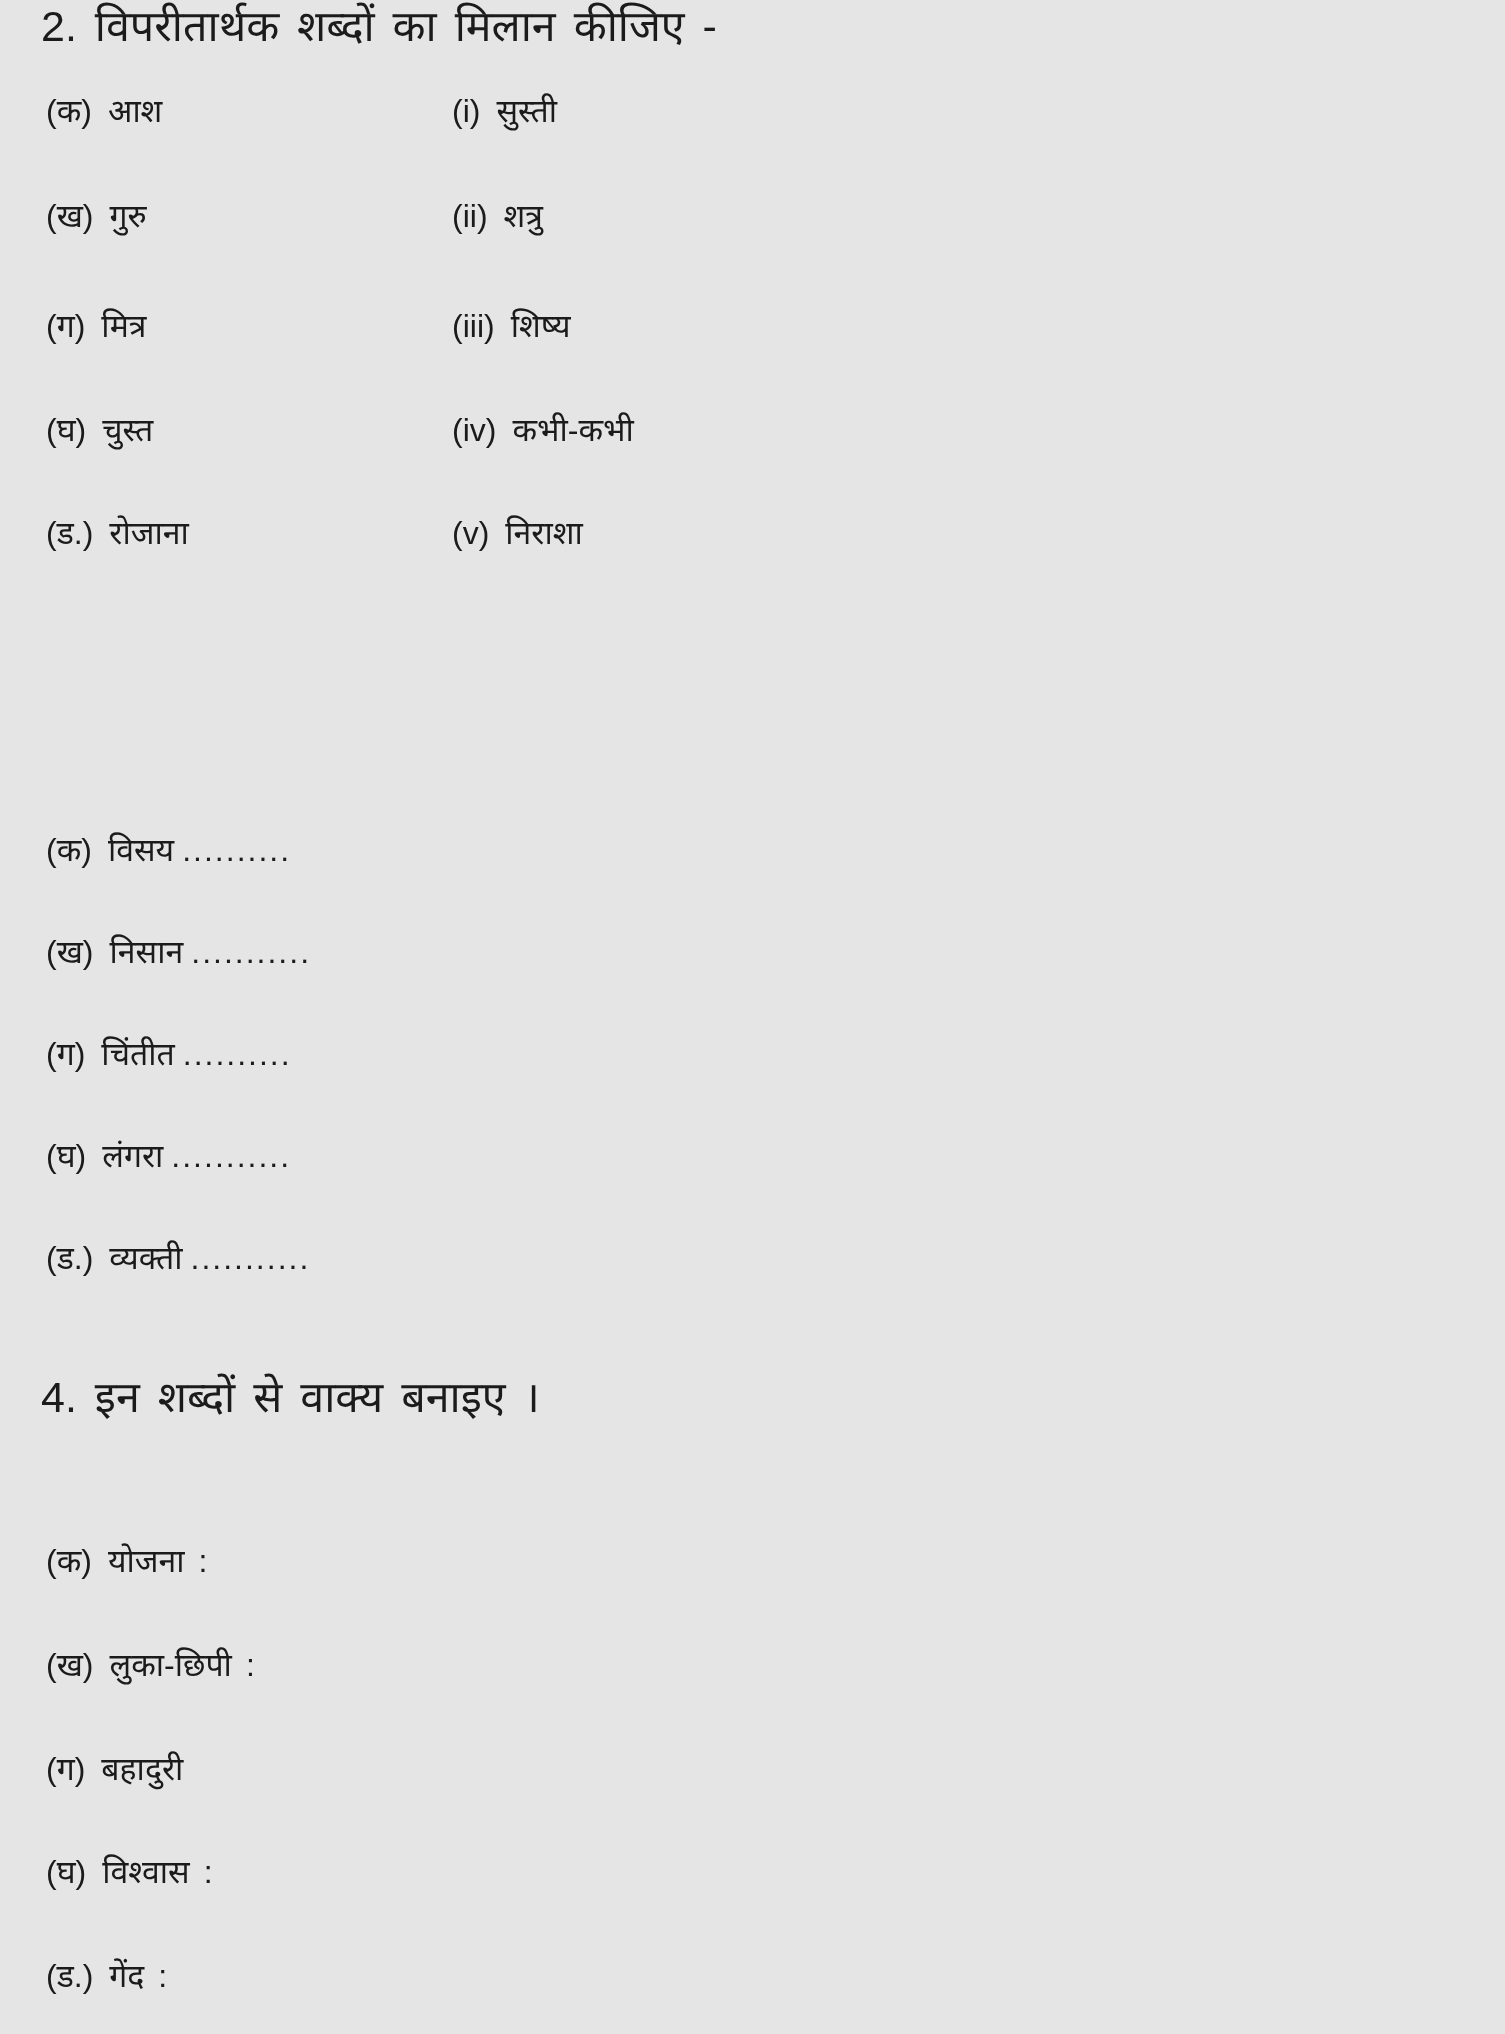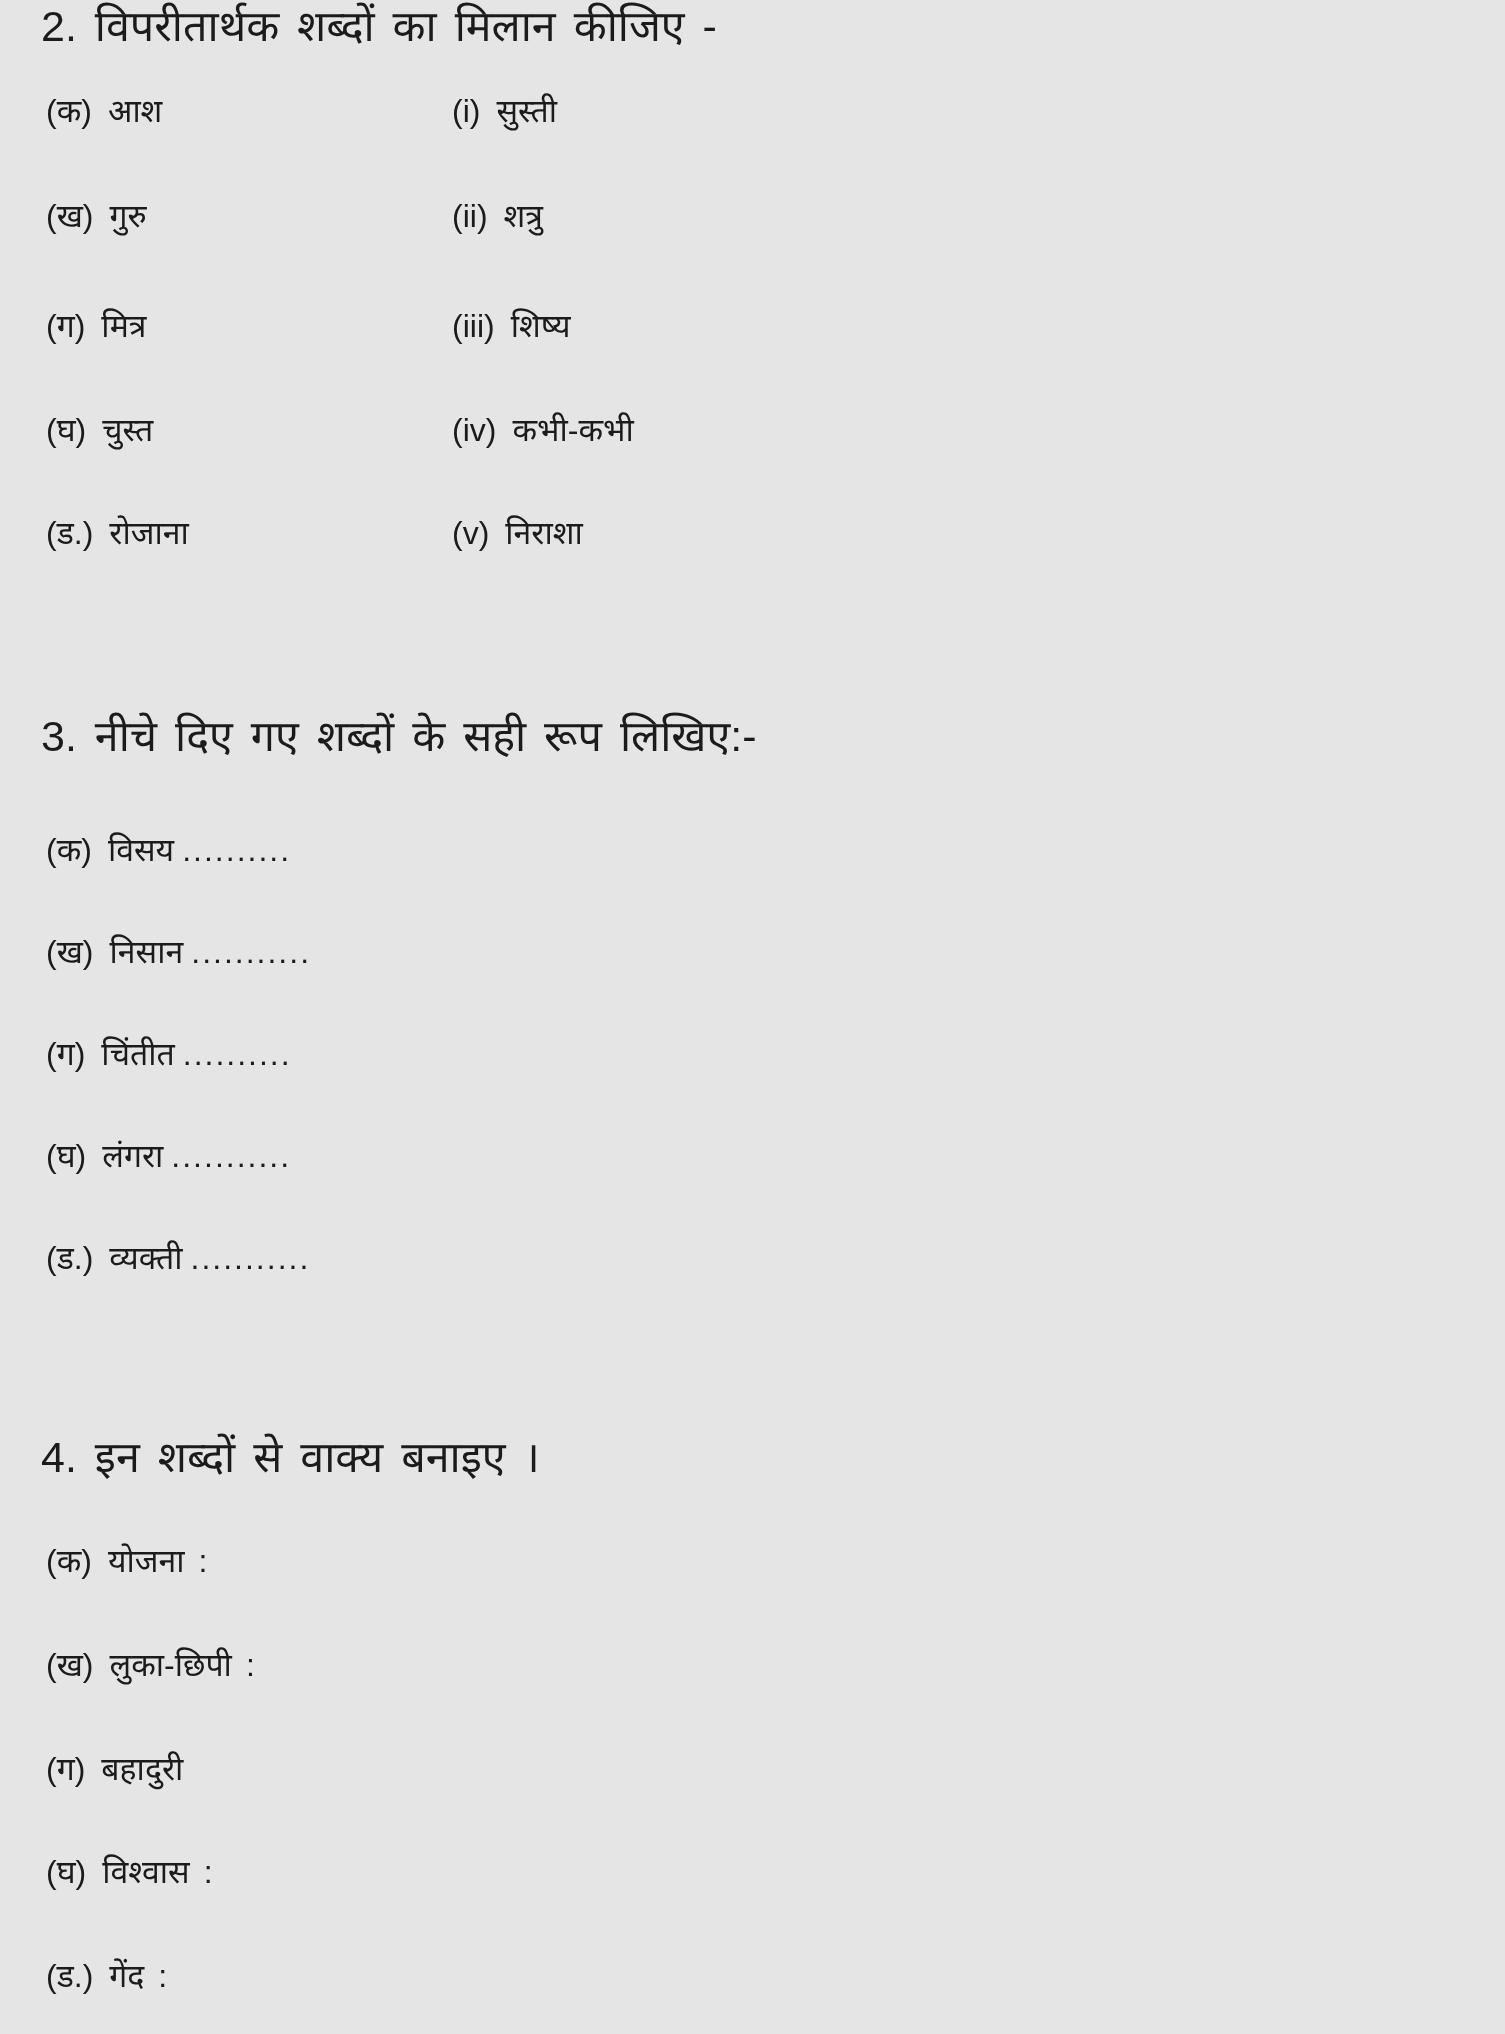--- a/index.html
+++ b/index.html
@@ -67,21 +67,20 @@
   <div class="row" style="top: 412px;">
     <span class="cell-left"><span class="item-label">(घ)</span><span>चुस्त</span></span>
     <span class="cell-right"><span class="item-label">(iv)</span><span>कभी-कभी</span></span>
   </div>
 
   <div class="row" style="top: 515px;">
     <span class="cell-left"><span class="item-label">(ड.)</span><span>रोजाना</span></span>
     <span class="cell-right"><span class="item-label">(v)</span><span>निराशा</span></span>
   </div>
 
-  <div class="line" style="top: 712px;">3. नीचे दिए गए शब्दों के सही रूप लिखिए:-</div>
 
   <div class="row" style="top: 832px;">
     <span class="cell-left"><span class="item-label">(क)</span><span>विसय</span><span class="dots">..........</span></span>
   </div>
 
   <div class="row" style="top: 934px;">
     <span class="cell-left"><span class="item-label">(ख)</span><span>निसान</span><span class="dots">...........</span></span>
   </div>
 
   <div class="row" style="top: 1036px;">
@@ -89,21 +88,21 @@
   </div>
 
   <div class="row" style="top: 1138px;">
     <span class="cell-left"><span class="item-label">(घ)</span><span>लंगरा</span><span class="dots">...........</span></span>
   </div>
 
   <div class="row" style="top: 1240px;">
     <span class="cell-left"><span class="item-label">(ड.)</span><span>व्यक्ती</span><span class="dots">...........</span></span>
   </div>
 
-  <div class="line" style="top: 1433px;">4. इन शब्दों से वाक्य बनाइए ।</div>
+  <div class="line" style="top: 1373px;">4. इन शब्दों से वाक्य बनाइए ।</div>
 
   <div class="row" style="top: 1543px;">
     <span class="cell-left"><span class="item-label">(क)</span><span>योजना</span><span class="sep">:</span></span>
   </div>
 
   <div class="row" style="top: 1647px;">
     <span class="cell-left"><span class="item-label">(ख)</span><span>लुका-छिपी</span><span class="sep">:</span></span>
   </div>
 
   <div class="row" style="top: 1751px;">

